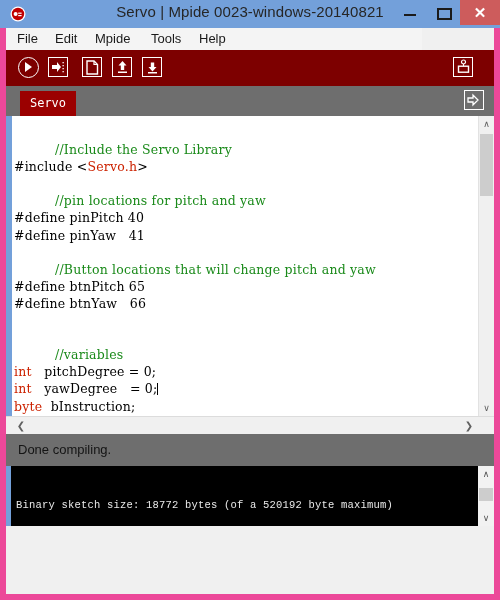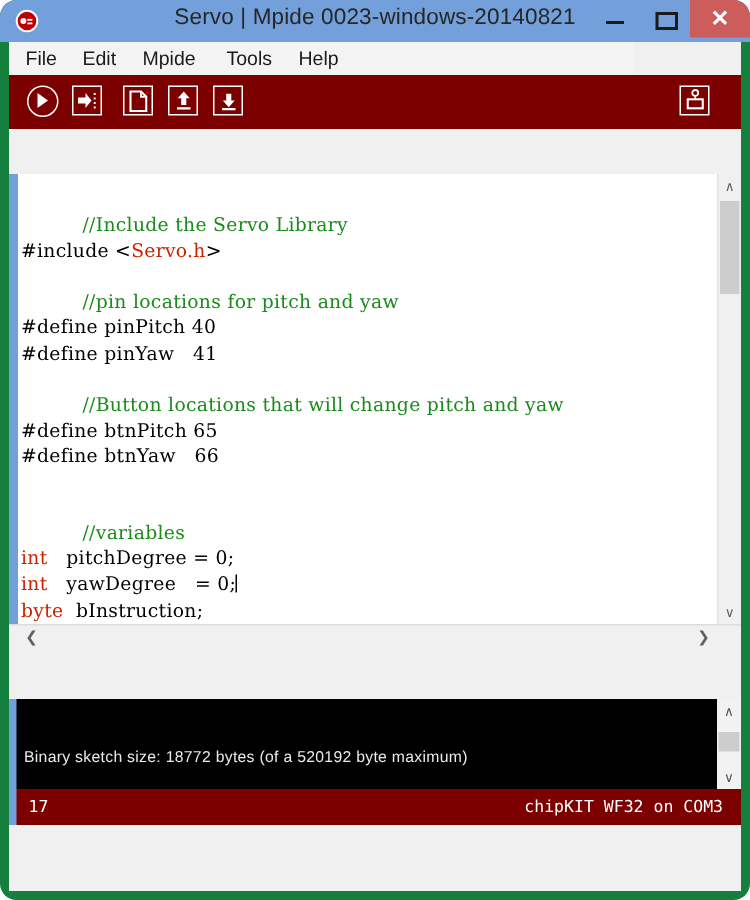--- a/index.html
+++ b/index.html
@@ -6,23 +6,22 @@
     margin: 0;
     padding: 0;
     background: #ffffff;
   }
   #app {
     position: relative;
     width: 500px;
     height: 600px;
     overflow: hidden;
     font-family: "Liberation Sans", sans-serif;
-    background: #15803d;
-    box-sizing: border-box;
-    border-radius: 11px;
+    background: #ec4899;
+    box-sizing: border-box;
   }
 
   
   .titlebar {
     position: absolute;
     left: 0; top: 0;
     width: 500px; height: 28px;
     background: #73a0da;
   }
   .app-icon {
@@ -277,21 +276,21 @@
   }
   .console-stripe {
     position: absolute;
     left: 0; top: 0;
     width: 5px; height: 60px;
     background: #73a0da;
   }
   .console-text {
     position: absolute;
     left: 10px; top: 33px;
-    font-family: Liberation Sans, sans-serif;
+    font-family: Liberation Mono, monospace;
     font-size: 10.5px;
     color: #e9e9e9;
     white-space: pre;
     letter-spacing: 0.2px;
   }
   .cscroll {
     position: absolute;
     right: 0; top: 0;
     width: 16px; height: 60px;
     background: #f2f2f2;
@@ -419,47 +418,53 @@
       <div class="tb-btn" style="left:447px">
         <div class="tb-box"></div>
         <svg style="position:absolute;left:3px;top:2px" width="15" height="17" viewBox="0 0 15 17">
           <circle cx="7.5" cy="3" r="2" fill="none" stroke="#ffffff" stroke-width="1.2"></circle>
           <rect x="7" y="4.8" width="1" height="2.4" fill="#ffffff"></rect>
           <rect x="2.5" y="7.2" width="10" height="6" fill="none" stroke="#ffffff" stroke-width="1.4"></rect>
         </svg>
       </div>
     </div>
 
+    <div class="tabbar">
+      <div class="tab">Servo</div>
+      <div class="tab-arrow">
+        <svg style="position:absolute;left:2px;top:2px" width="14" height="14" viewBox="0 0 14 14">
+          <path d="M1 5 h5 V2 l5 5 l-5 5 V9 H1 Z" fill="none" stroke="#ffffff" stroke-width="1.3"></path>
+        </svg>
+      </div>
+    </div>
 
     <div class="editor-wrap">
       <div class="editor-stripe"></div>
       <div class="code" id="code-area"><div>&nbsp;</div><div><span class="c-comment">//Include the Servo Library</span></div><div><span>#include &lt;</span><span class="c-string">Servo.h</span><span>&gt;</span></div><div>&nbsp;</div><div><span class="c-comment">//pin locations for pitch and yaw</span></div><div><span>#define pinPitch 40</span></div><div><span>#define pinYaw   41</span></div><div>&nbsp;</div><div><span class="c-comment">//Button locations that will change pitch and yaw</span></div><div><span>#define btnPitch 65</span></div><div><span>#define btnYaw   66</span></div><div>&nbsp;</div><div>&nbsp;</div><div><span class="c-comment">//variables</span></div><div><span class="c-keyword">int</span><span>   pitchDegree = 0;</span></div><div><span class="c-keyword">int</span><span>   yawDegree   = 0;</span><span class="caret"></span></div><div><span class="c-keyword">byte</span><span>  bInstruction;</span></div></div>
       <div class="vscroll">
         <div class="vs-up">∧</div>
         <div class="vs-thumb"></div>
         <div class="vs-down">∨</div>
       </div>
     </div>
 
     <div class="hscroll">
       <div class="hs-left">❮</div>
       <div class="hs-right">❯</div>
     </div>
 
+    <div class="statusmsg">
+      <span>Done compiling.</span>
+    </div>
 
     <div class="console">
       <div class="console-stripe"></div>
       <div class="console-text">Binary sketch size: 18772 bytes (of a 520192 byte maximum)</div>
       <div class="cscroll">
         <div class="cs-up">∧</div>
         <div class="cs-thumb"></div>
         <div class="cs-down">∨</div>
       </div>
     </div>
 
-    <div class="statusbar">
-      <div class="sb-stripe"></div>
-      <div class="sb-line">17</div>
-      <div class="sb-board">chipKIT WF32 on COM3</div>
-    </div>
 
   </div>
 </div>
 
 </body></html>

